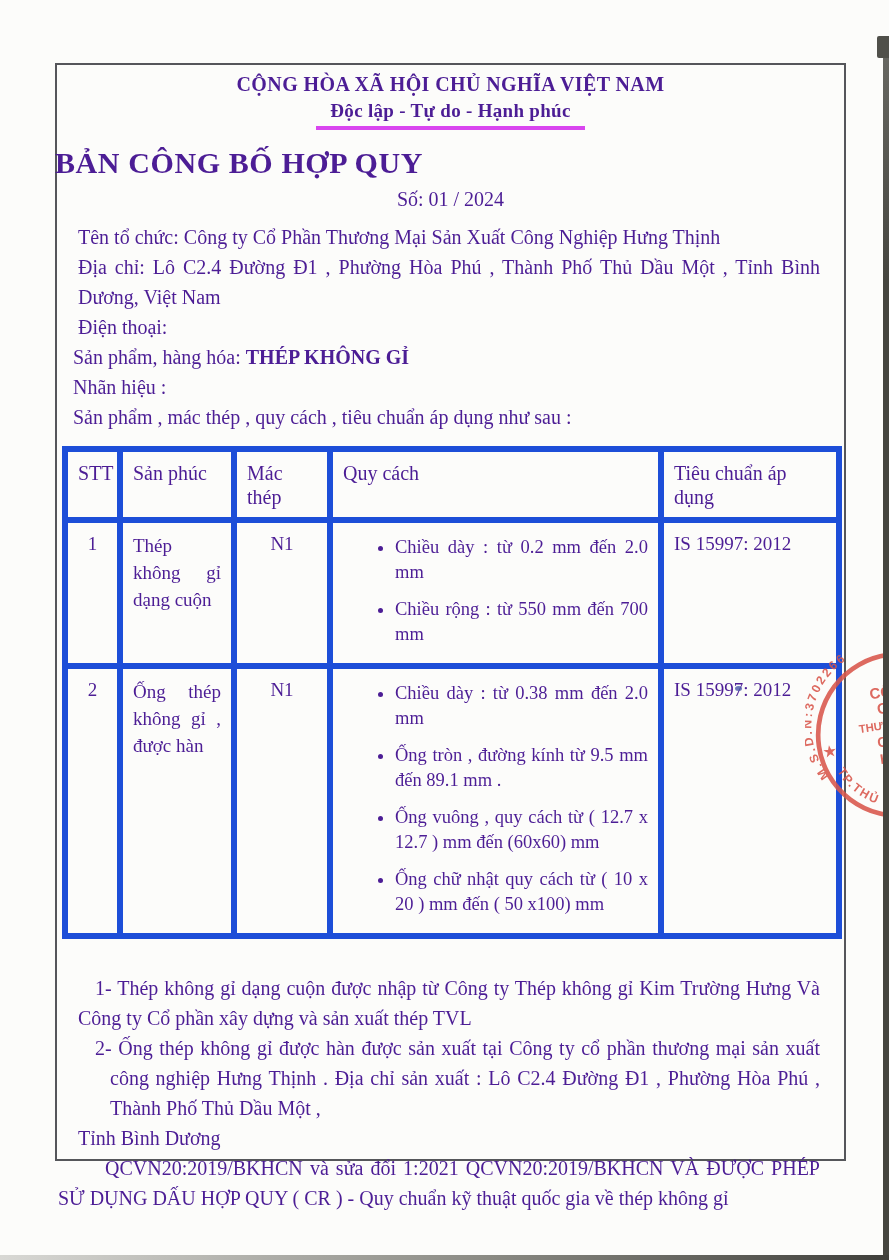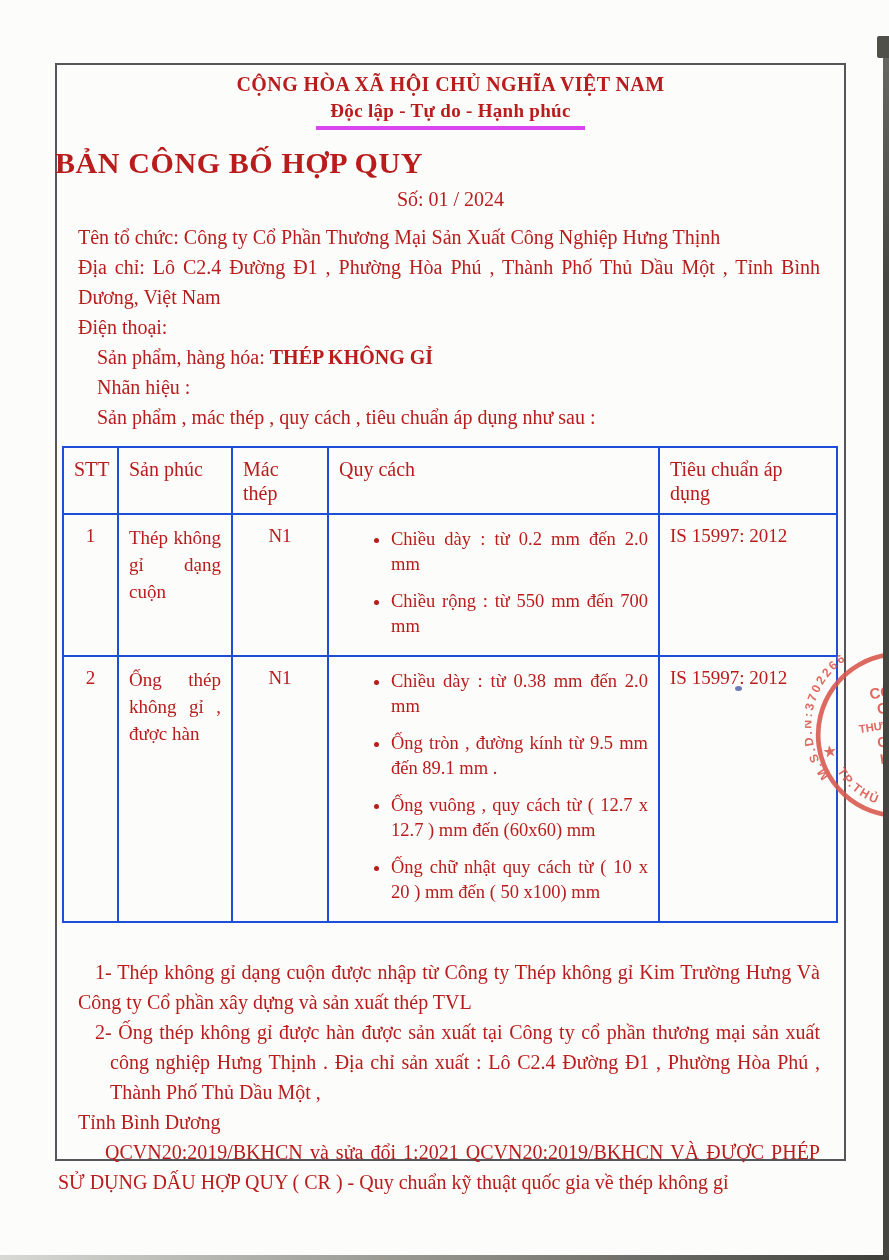--- a/index.html
+++ b/index.html
@@ -1,37 +1,37 @@
 <!DOCTYPE html>
 <html><head>
 <meta charset="utf-8">
 <style>
   html,body{margin:0;padding:0;}
   body{width:889px;height:1260px;background:#ffffff;overflow:hidden;}
   #page{position:relative;width:889px;height:1260px;background:#fcfcfa;overflow:hidden;
-        font-family:"Liberation Serif", serif;color:#b91c1c;}
+        font-family:"Liberation Serif", serif;color:#4c1d95;}
   .frame{position:absolute;left:55px;top:63px;width:787px;height:1094px;
          border:2px solid #55565a;background:transparent;}
   .content{position:absolute;left:55px;top:63px;width:791px;}
   .motto1{margin:8px 0 0;text-align:center;font-size:20px;line-height:26px;
           font-weight:bold;letter-spacing:0.4px;}
   .motto2{margin:2px 0 0;text-align:center;}
   .motto2 span{display:inline-block;font-size:19px;line-height:24px;font-weight:bold;
           border-bottom:4px solid #d946ef;padding:0 14px 3px 14px;letter-spacing:0.3px;}
   .doc-title{margin:18px 0 0;font-size:30px;line-height:30px;
           font-weight:bold;letter-spacing:0.6px;}
   .doc-num{margin:8px 0 0;text-align:center;font-size:20px;line-height:26px;}
   .info{margin:10px 0 0;}
   .info p{margin:0;font-size:20px;line-height:30px;text-align:justify;
           padding:0 26px 0 23px;}
-  .info p.indent2{padding-left:18px;margin-left:24px;}
+  .info p.indent2{padding-left:18px;}
   .bold{font-weight:bold;}
   table.spec{border-collapse:collapse;margin:14px 0 0 7px;width:774px;
           table-layout:fixed;}
-  table.spec th,table.spec td{border:2px solid #1d4ed8;vertical-align:top;
+  table.spec th,table.spec td{border:6px solid #1d4ed8;vertical-align:top;
           font-weight:normal;}
   table.spec th{font-size:20px;line-height:24px;text-align:left;padding:9px 10px 8px;}
   col.c-stt{width:55px;}col.c-prod{width:114px;}col.c-grade{width:96px;}
   col.c-spec{width:331px;}col.c-std{width:178px;}
   .th-stt,.td-stt{text-align:center;}
   .td-stt{font-size:19px;padding-top:10px;}
   .td-prod{font-size:19px;line-height:27px;padding:9px 10px;text-align:justify;}
   .td-grade{font-size:19px;padding-top:10px;text-align:center;}
   .td-std{font-size:19px;padding:10px 10px;}
   .td-spec{padding:0;}

